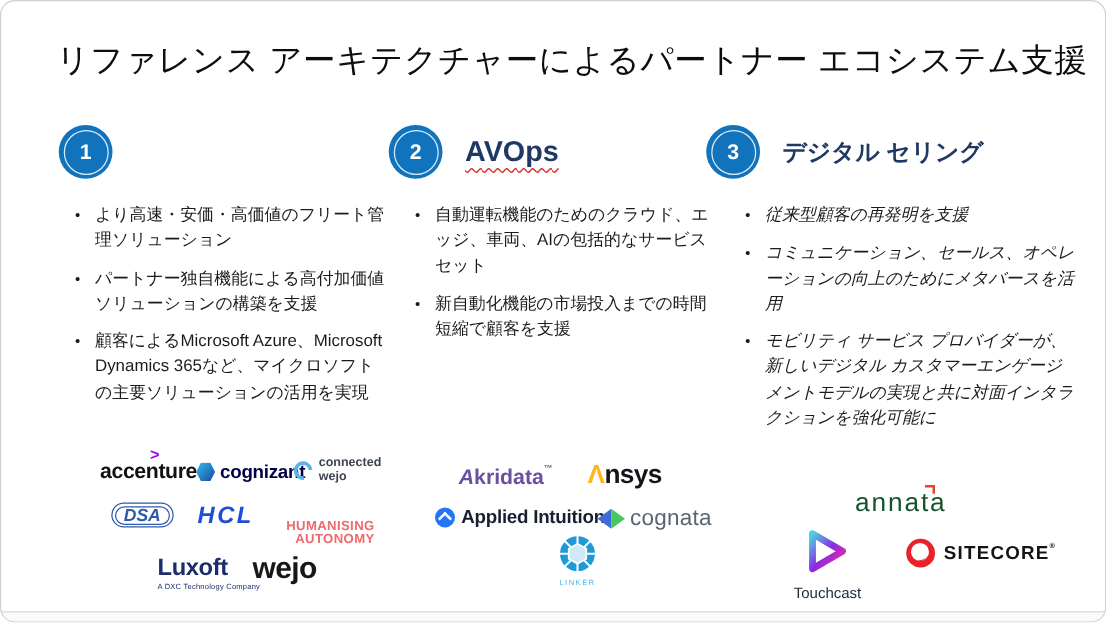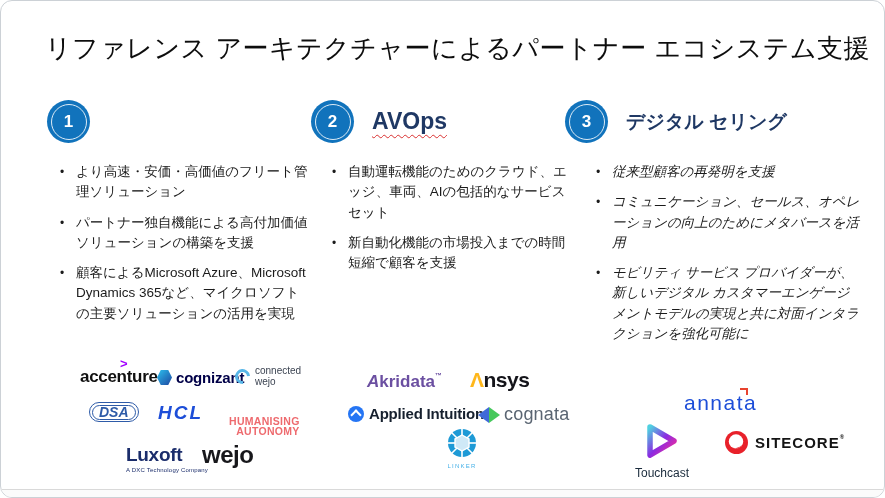--- a/index.html
+++ b/index.html
@@ -83,21 +83,21 @@
   }
   .cognizant-text { font-size: 15px; font-weight: 600; color: #000048; letter-spacing: -0.2px; }
 
   
   .logo-connected { left: 234px; top: 365px; display: flex; align-items: center; }
   .connected-icon {
     width: 15px; height: 15px; border-radius: 50%;
     border: 3px solid #59b7e8; border-right-color: transparent;
     transform: rotate(40deg); margin-right: 5px;
   }
-  .connected-text { font-size: 10px; line-height: 1.05; font-weight: 400; color: #3c4452; }
+  .connected-text { font-size: 10px; line-height: 1.05; font-weight: 700; color: #3c4452; }
 
   
   .logo-dsa {
     left: 88px; top: 401px;
     border: 1.6px solid #2e5ba8; border-radius: 13px;
     padding: 1px 9px; position: absolute;
     color: #2e5ba8; font-size: 14px; font-weight: 800; font-style: italic;
   }
   .logo-dsa::before { content: ""; position: absolute; inset: 1.5px; border: 1px solid #2e5ba8; border-radius: 10px; }
 
@@ -141,21 +141,21 @@
   
   .logo-cognata { left: 477px; top: 403px; display: flex; align-items: center; }
   .cognata-icon { margin-right: 4px; display: block; }
   .cognata-text { font-size: 18px; font-weight: 500; color: #5a6572; letter-spacing: 0.2px; }
 
   
   .logo-linker { left: 443px; top: 427px; text-align: center; width: 36px; }
   .linker-text { font-size: 6px; color: #49b2e8; letter-spacing: 1.2px; margin-top: 1px; }
 
   
-  .logo-annata { left: 683px; top: 390px; font-size: 21px; font-weight: 500; color: #1d4ed8; letter-spacing: 1.5px; }
+  .logo-annata { left: 683px; top: 390px; font-size: 21px; font-weight: 500; color: #14532d; letter-spacing: 1.5px; }
   .annata-corner {
     position: absolute; right: 9px; top: -3px;
     width: 8px; height: 7px;
     border-top: 2.5px solid #e8432e; border-right: 2.5px solid #e8432e;
   }
 
   
   .logo-touchcast { left: 634px; top: 421px; text-align: center; }
   .touchcast-text { font-size: 12px; color: #1a2b3c; margin-top: 2px; }
 

